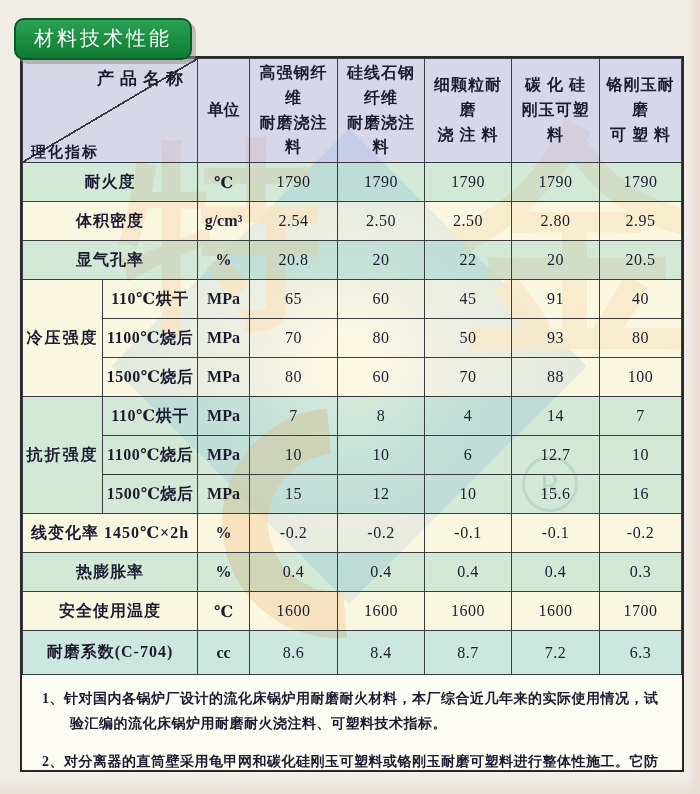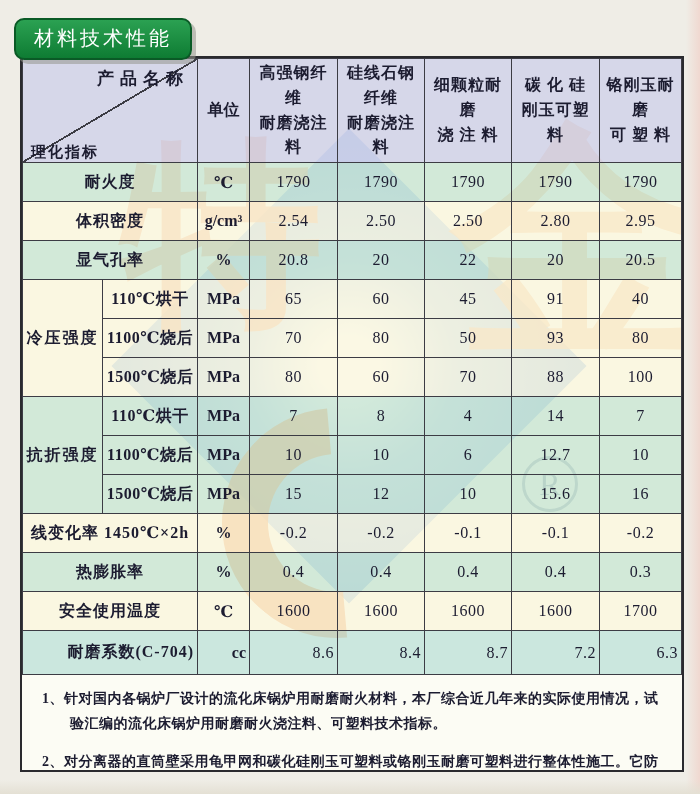--- a/index.html
+++ b/index.html
@@ -82,21 +82,21 @@
   }
   .spec-table td{
     border:1.5px solid #3c3c44;
     text-align:center; vertical-align:middle;
     font-size:16px;
     padding:2px 3px;
   }
   tr.hdr   td{ background:rgba(205,206,231,0.82); }
   tr.r-grn td{ background:rgba(195,226,206,0.74); }
   tr.r-crm td{ background:rgba(250,246,219,0.74); }
-  tr.r-cyn td{ background:rgba(186,224,214,0.76);text-align:right; }
+  tr.r-cyn td{ background:rgba(186,224,214,0.76); }
 
   tr.hdr{ height:58px; }
   tr.data-row{ height:39px; }
   tr.last-row{ height:44px; }
 
   .corner{ position:relative; padding:0; }
   .diag{
     position:absolute; inset:0;
     background:linear-gradient(to bottom right,
       transparent calc(50% - 0.9px),

